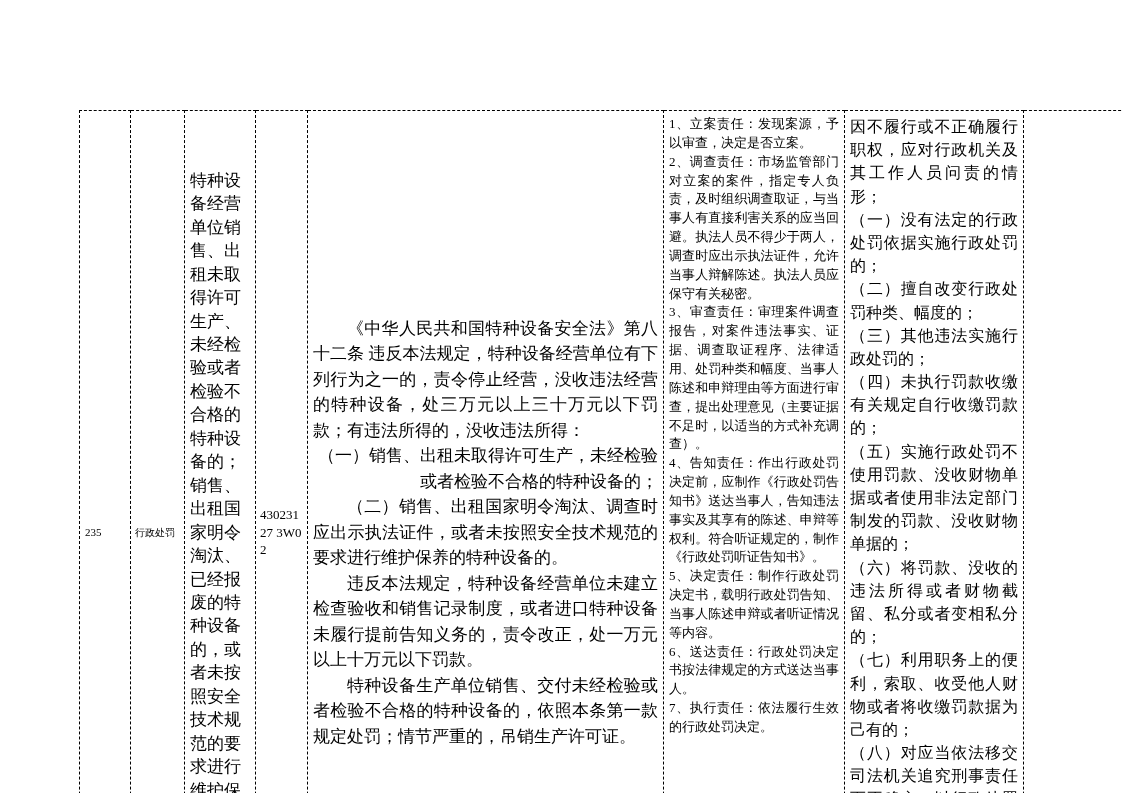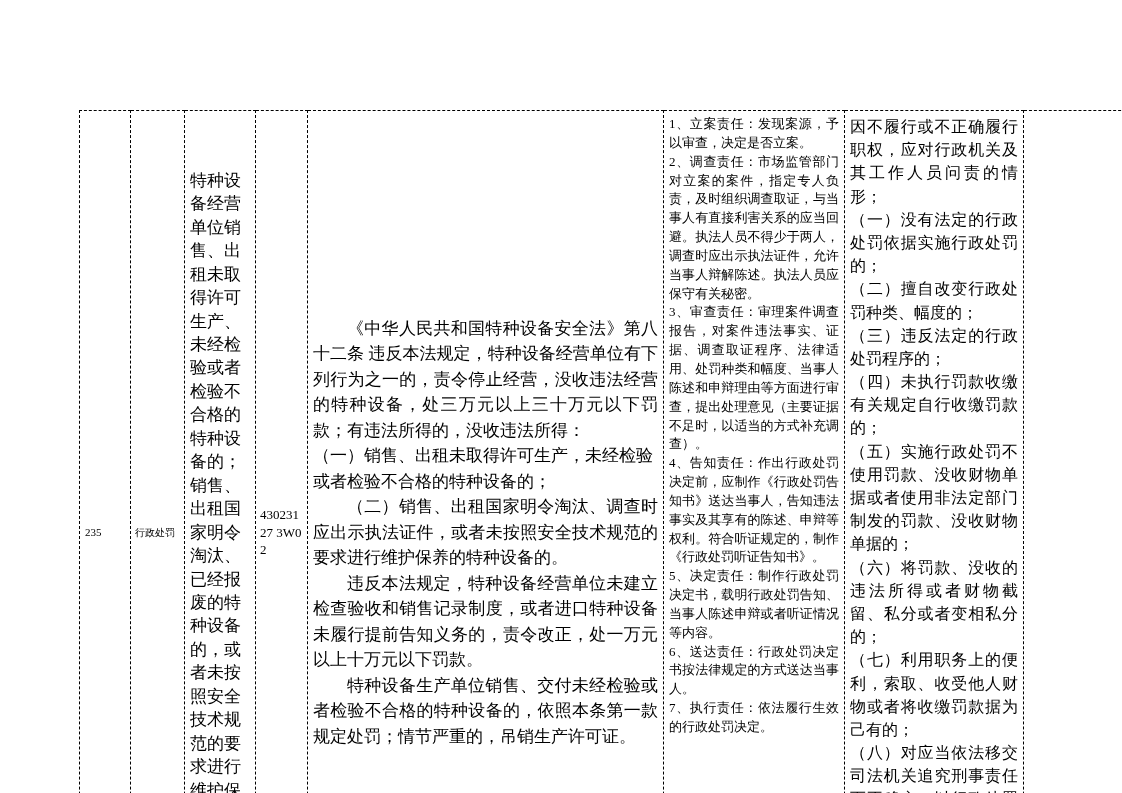--- a/index.html
+++ b/index.html
@@ -74,21 +74,21 @@
     font-size: 17px;
     line-height: 1.5;
   }
   td.c-basis p {
     margin: 0;
     text-align: justify;
     text-justify: inter-ideograph;
     text-indent: 2em;
   }
   td.c-basis p.center {
-    text-align: left;
+    text-align: right;
     text-indent: 0;
   }
   td.c-duty {
     width: 170px;
     vertical-align: top;
     text-align: justify;
     text-justify: inter-ideograph;
     font-size: 13px;
     line-height: 1.45;
     margin-top: 48px;
@@ -135,21 +135,21 @@
           <p>3、审查责任：审理案件调查报告，对案件违法事实、证据、调查取证程序、法律适用、处罚种类和幅度、当事人陈述和申辩理由等方面进行审查，提出处理意见（主要证据不足时，以适当的方式补充调查）。</p>
           <p>4、告知责任：作出行政处罚决定前，应制作《行政处罚告知书》送达当事人，告知违法事实及其享有的陈述、申辩等权利。符合听证规定的，制作《行政处罚听证告知书》。</p>
           <p>5、决定责任：制作行政处罚决定书，载明行政处罚告知、当事人陈述申辩或者听证情况等内容。</p>
           <p>6、送达责任：行政处罚决定书按法律规定的方式送达当事人。</p>
           <p>7、执行责任：依法履行生效的行政处罚决定。</p>
         </td>
         <td class="c-account">
           <p>因不履行或不正确履行职权，应对行政机关及其工作人员问责的情形；</p>
           <p>（一）没有法定的行政处罚依据实施行政处罚的；</p>
           <p>（二）擅自改变行政处罚种类、幅度的；</p>
-          <p>（三）违反法定的行政处罚程序的；</p>
+          <p>（三）其他违法实施行政处罚的；</p>
           <p>（四）未执行罚款收缴有关规定自行收缴罚款的；</p>
           <p>（五）实施行政处罚不使用罚款、没收财物单据或者使用非法定部门制发的罚款、没收财物单据的；</p>
           <p>（六）将罚款、没收的违法所得或者财物截留、私分或者变相私分的；</p>
           <p>（七）利用职务上的便利，索取、收受他人财物或者将收缴罚款据为己有的；</p>
           <p>（八）对应当依法移交司法机关追究刑事责任而不移交，以行政处罚代替刑罚的；</p>
           <p>（九）对已发生的违法行为不依法予以制止、不按规定处罚的；</p>
           <p>（十）其他违法实施行政处罚的；</p>
           <p></p>
         </td>
         <td class="c-remark"></td>

